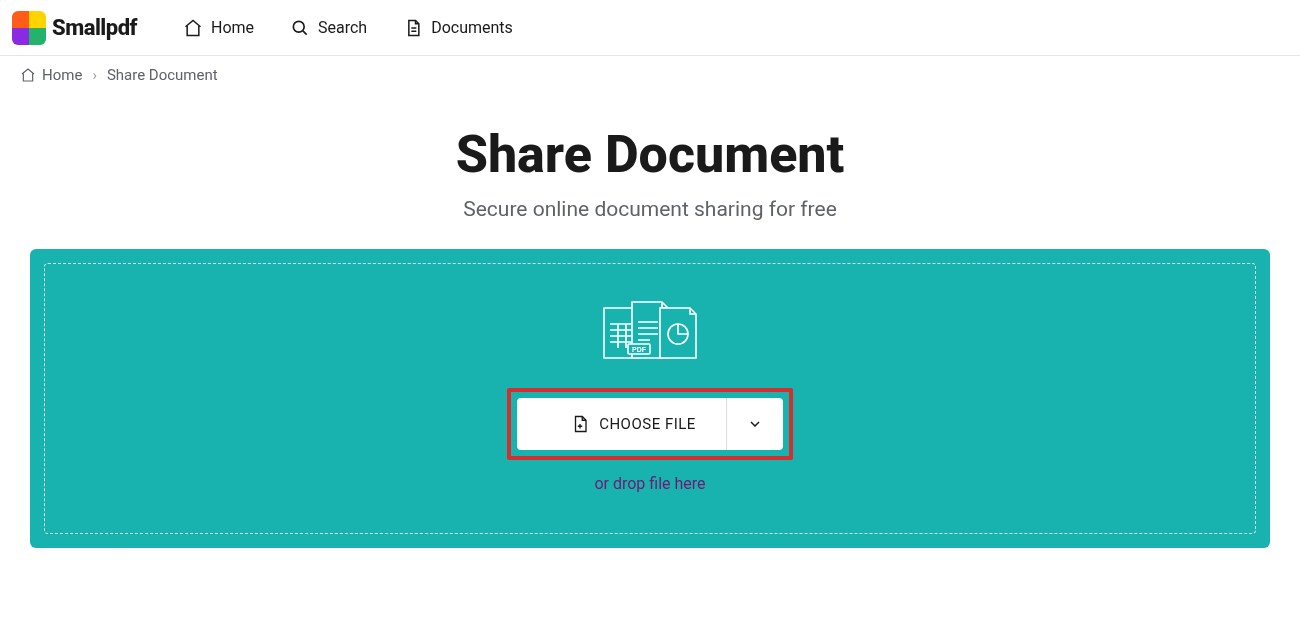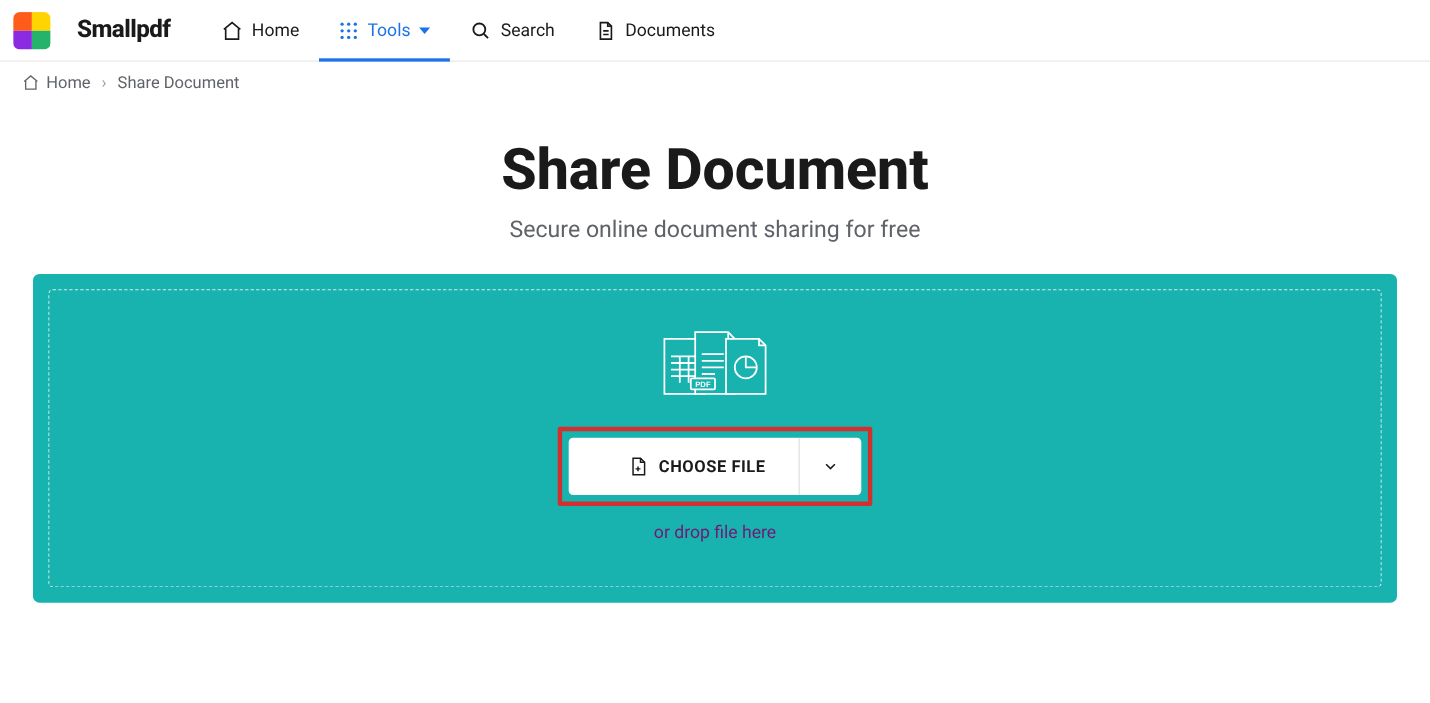--- a/index.html
+++ b/index.html
@@ -13,21 +13,21 @@
     .header {
       display: flex;
       align-items: center;
       height: 56px;
       border-bottom: 1px solid #e5e5e5;
       padding: 0 12px;
     }
     .logo-wrap {
       display: flex;
       align-items: center;
-      gap: 24px;
+      gap: 6px;
       margin-right: 28px;
     }
     .logo-mark {
       width: 34px;
       height: 34px;
       display: grid;
       grid-template-columns: 1fr 1fr;
       grid-template-rows: 1fr 1fr;
       border-radius: 6px;
       overflow: hidden;
@@ -136,21 +136,21 @@
       background: #fff;
       border-radius: 4px;
       height: 52px;
       overflow: hidden;
     }
     .choose-btn {
       display: flex;
       align-items: center;
       gap: 10px;
       padding: 0 30px 0 22px;
-      font-weight: 700;
+      font-weight: 400;
       font-size: 15px;
       letter-spacing: 0.5px;
       cursor: pointer;
       margin-left: 32px;
     }
     .choose-divider {
       width: 1px;
       background: #dcdcdc;
     }
     .choose-dd {
@@ -183,37 +183,20 @@
     <div class="nav-item">
       <span class="nav-icon">
         <svg width="20" height="20" viewBox="0 0 24 24" fill="none" stroke="#1a1a1a" stroke-width="1.8">
           <path d="M3 10.5 12 3l9 7.5"></path>
             <path d="M5 9.5V21h14V9.5"></path>
         </svg>
       </span>
       <span>Home</span>
     </div>
 
-    <div class="nav-item active">
-      <span class="nav-icon">
-        <svg width="18" height="18" viewBox="0 0 24 24" fill="#1a73e8">
-          <circle cx="4" cy="4" r="2"></circle>
-            <circle cx="12" cy="4" r="2"></circle>
-            <circle cx="20" cy="4" r="2"></circle>
-          <circle cx="4" cy="12" r="2"></circle>
-            <circle cx="12" cy="12" r="2"></circle>
-            <circle cx="20" cy="12" r="2"></circle>
-          <circle cx="4" cy="20" r="2"></circle>
-            <circle cx="12" cy="20" r="2"></circle>
-            <circle cx="20" cy="20" r="2"></circle>
-        </svg>
-      </span>
-      <span>Tools</span>
-      <span class="caret-down"></span>
-    </div>
 
     <div class="nav-item">
       <span class="nav-icon">
         <svg width="20" height="20" viewBox="0 0 24 24" fill="none" stroke="#1a1a1a" stroke-width="2">
           <circle cx="10.5" cy="10.5" r="6.5"></circle>
             <path d="m20 20-4.5-4.5"></path>
         </svg>
       </span>
       <span>Search</span>
     </div>

